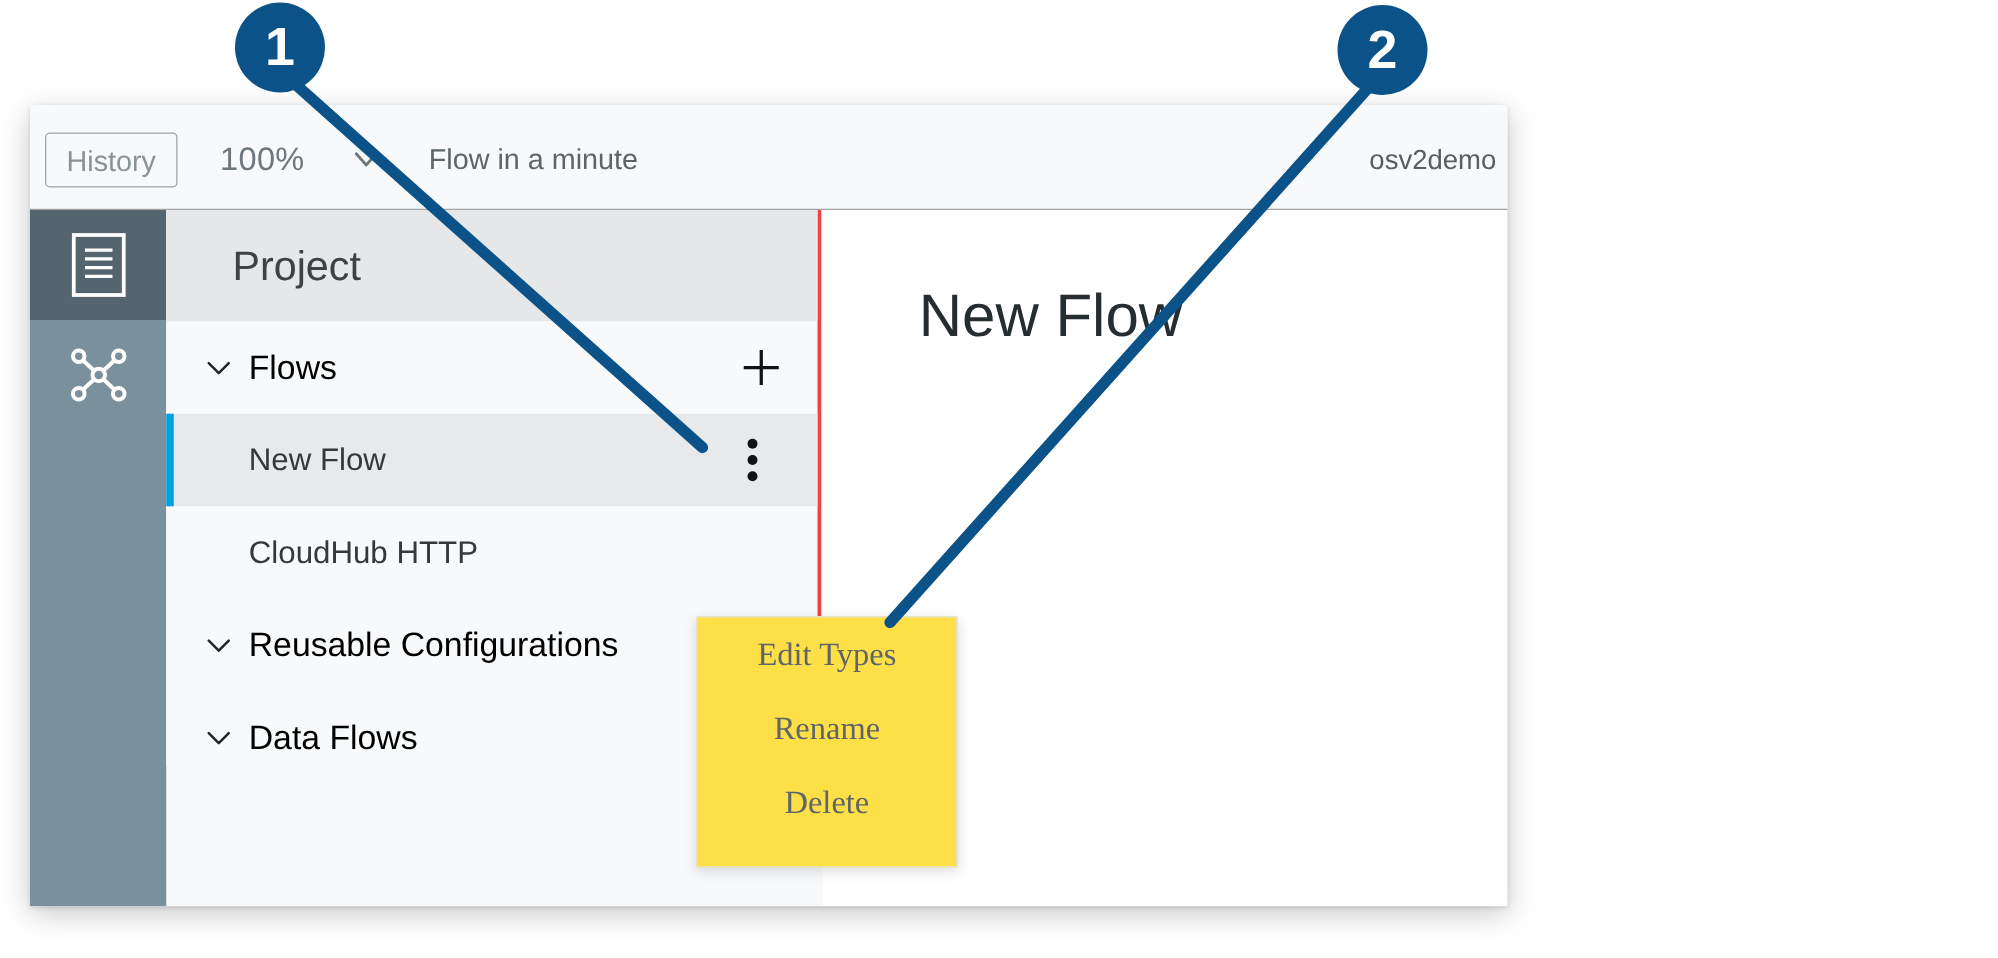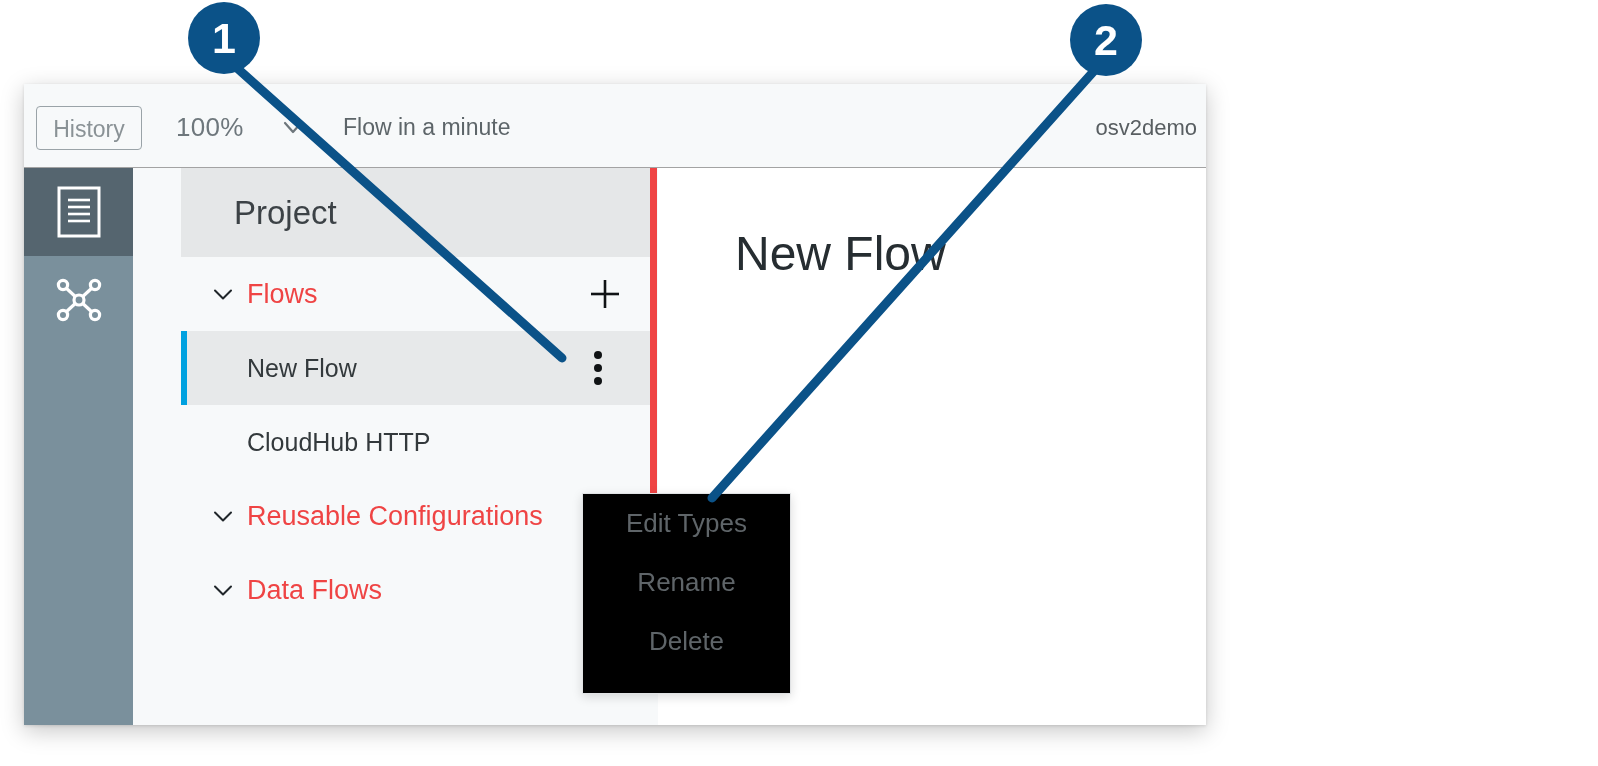--- a/index.html
+++ b/index.html
@@ -109,23 +109,22 @@
   .rail-item svg { display:block; }
 
   
   .tree-panel {
     position: absolute;
     left: 109px;
     top: 84px;
     width: 524px;
     height: 445px;
     background: #f7f9fa;
-    border-right: 7px solid #ef4444;
-    box-sizing: border-box;
-    padding-left: 48px;
+    border-right: 3px solid #ef4444;
+    box-sizing: border-box;
   }
   .tree-title {
     height: 89px;
     background: #e5e7e8;
     display: flex;
     align-items: center;
     padding-left: 53px;
     box-sizing: border-box;
   }
   .tree-title span {
@@ -151,21 +150,21 @@
     background: #00a1e0;
   }
   .chevron {
     width: 24px; height: 24px;
     margin-right: 12px;
     flex: 0 0 auto;
   }
   .chevron svg { display:block; }
   .tree-label {
     font-size: 26px;
-    color: #ef4444;
+    color: #000000;
     font-weight: 400;
   }
   .tree-row.group .tree-label { font-size: 27px; }
   .tree-row.leaf .tree-label  { font-size: 25px; color: #33393c; }
   .tree-row.empty .tree-label {
     font-style: italic;
     color: #4b5255;
     font-size: 24px;
   }
   .add-btn {
@@ -210,29 +209,30 @@
     top: 58px;
     font-size: 48px;
     color: #262d31;
     font-weight: 400;
     white-space: nowrap;
   }
 
   
   .context-menu {
     position: absolute;
-    left: 558px;
+    left: 533px;
     top: 409px;
     width: 209px;
     height: 201px;
-    background: #000000;
+    background: #fde047;
     border: 1px solid #e0e2e4;
     box-shadow: 0 3px 10px rgba(0,0,0,0.14);
     box-sizing: border-box;
     z-index: 40;
+    font-family: Liberation Serif, serif;
   }
   .menu-item {
     height: 59px;
     display: flex;
     align-items: center;
     justify-content: center;
     font-size: 26px;
     color: #5f6569;
   }
 

